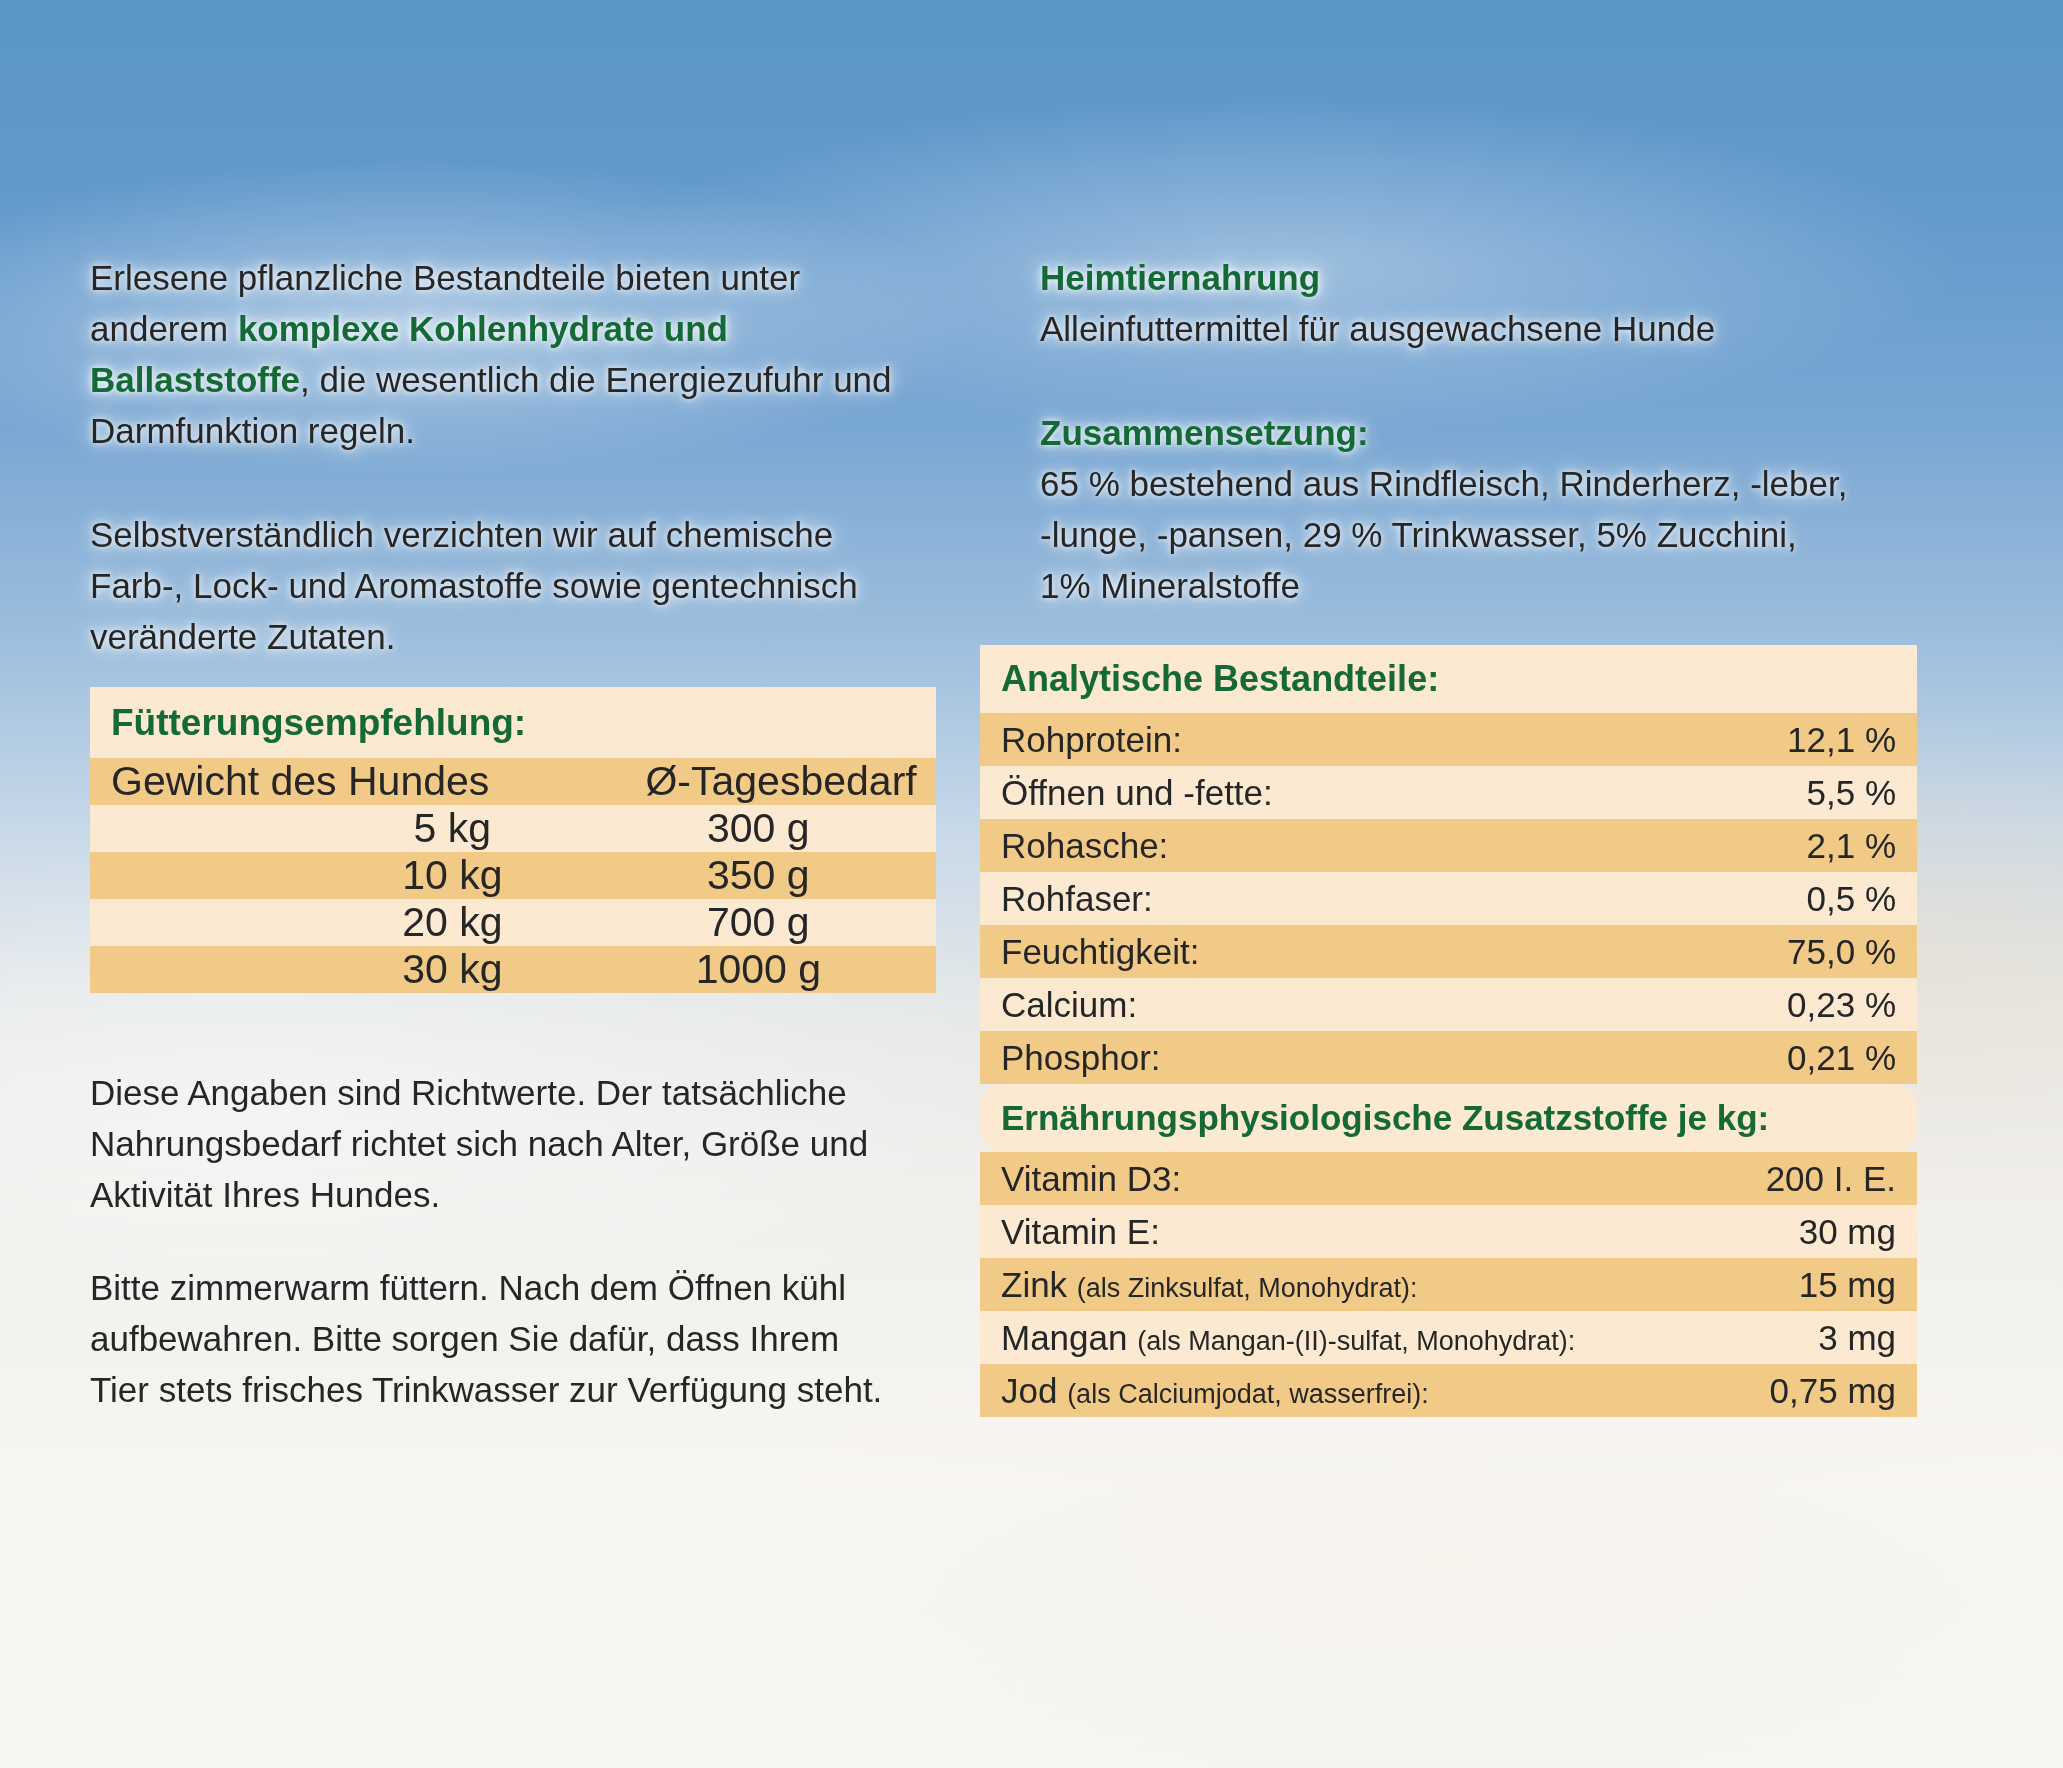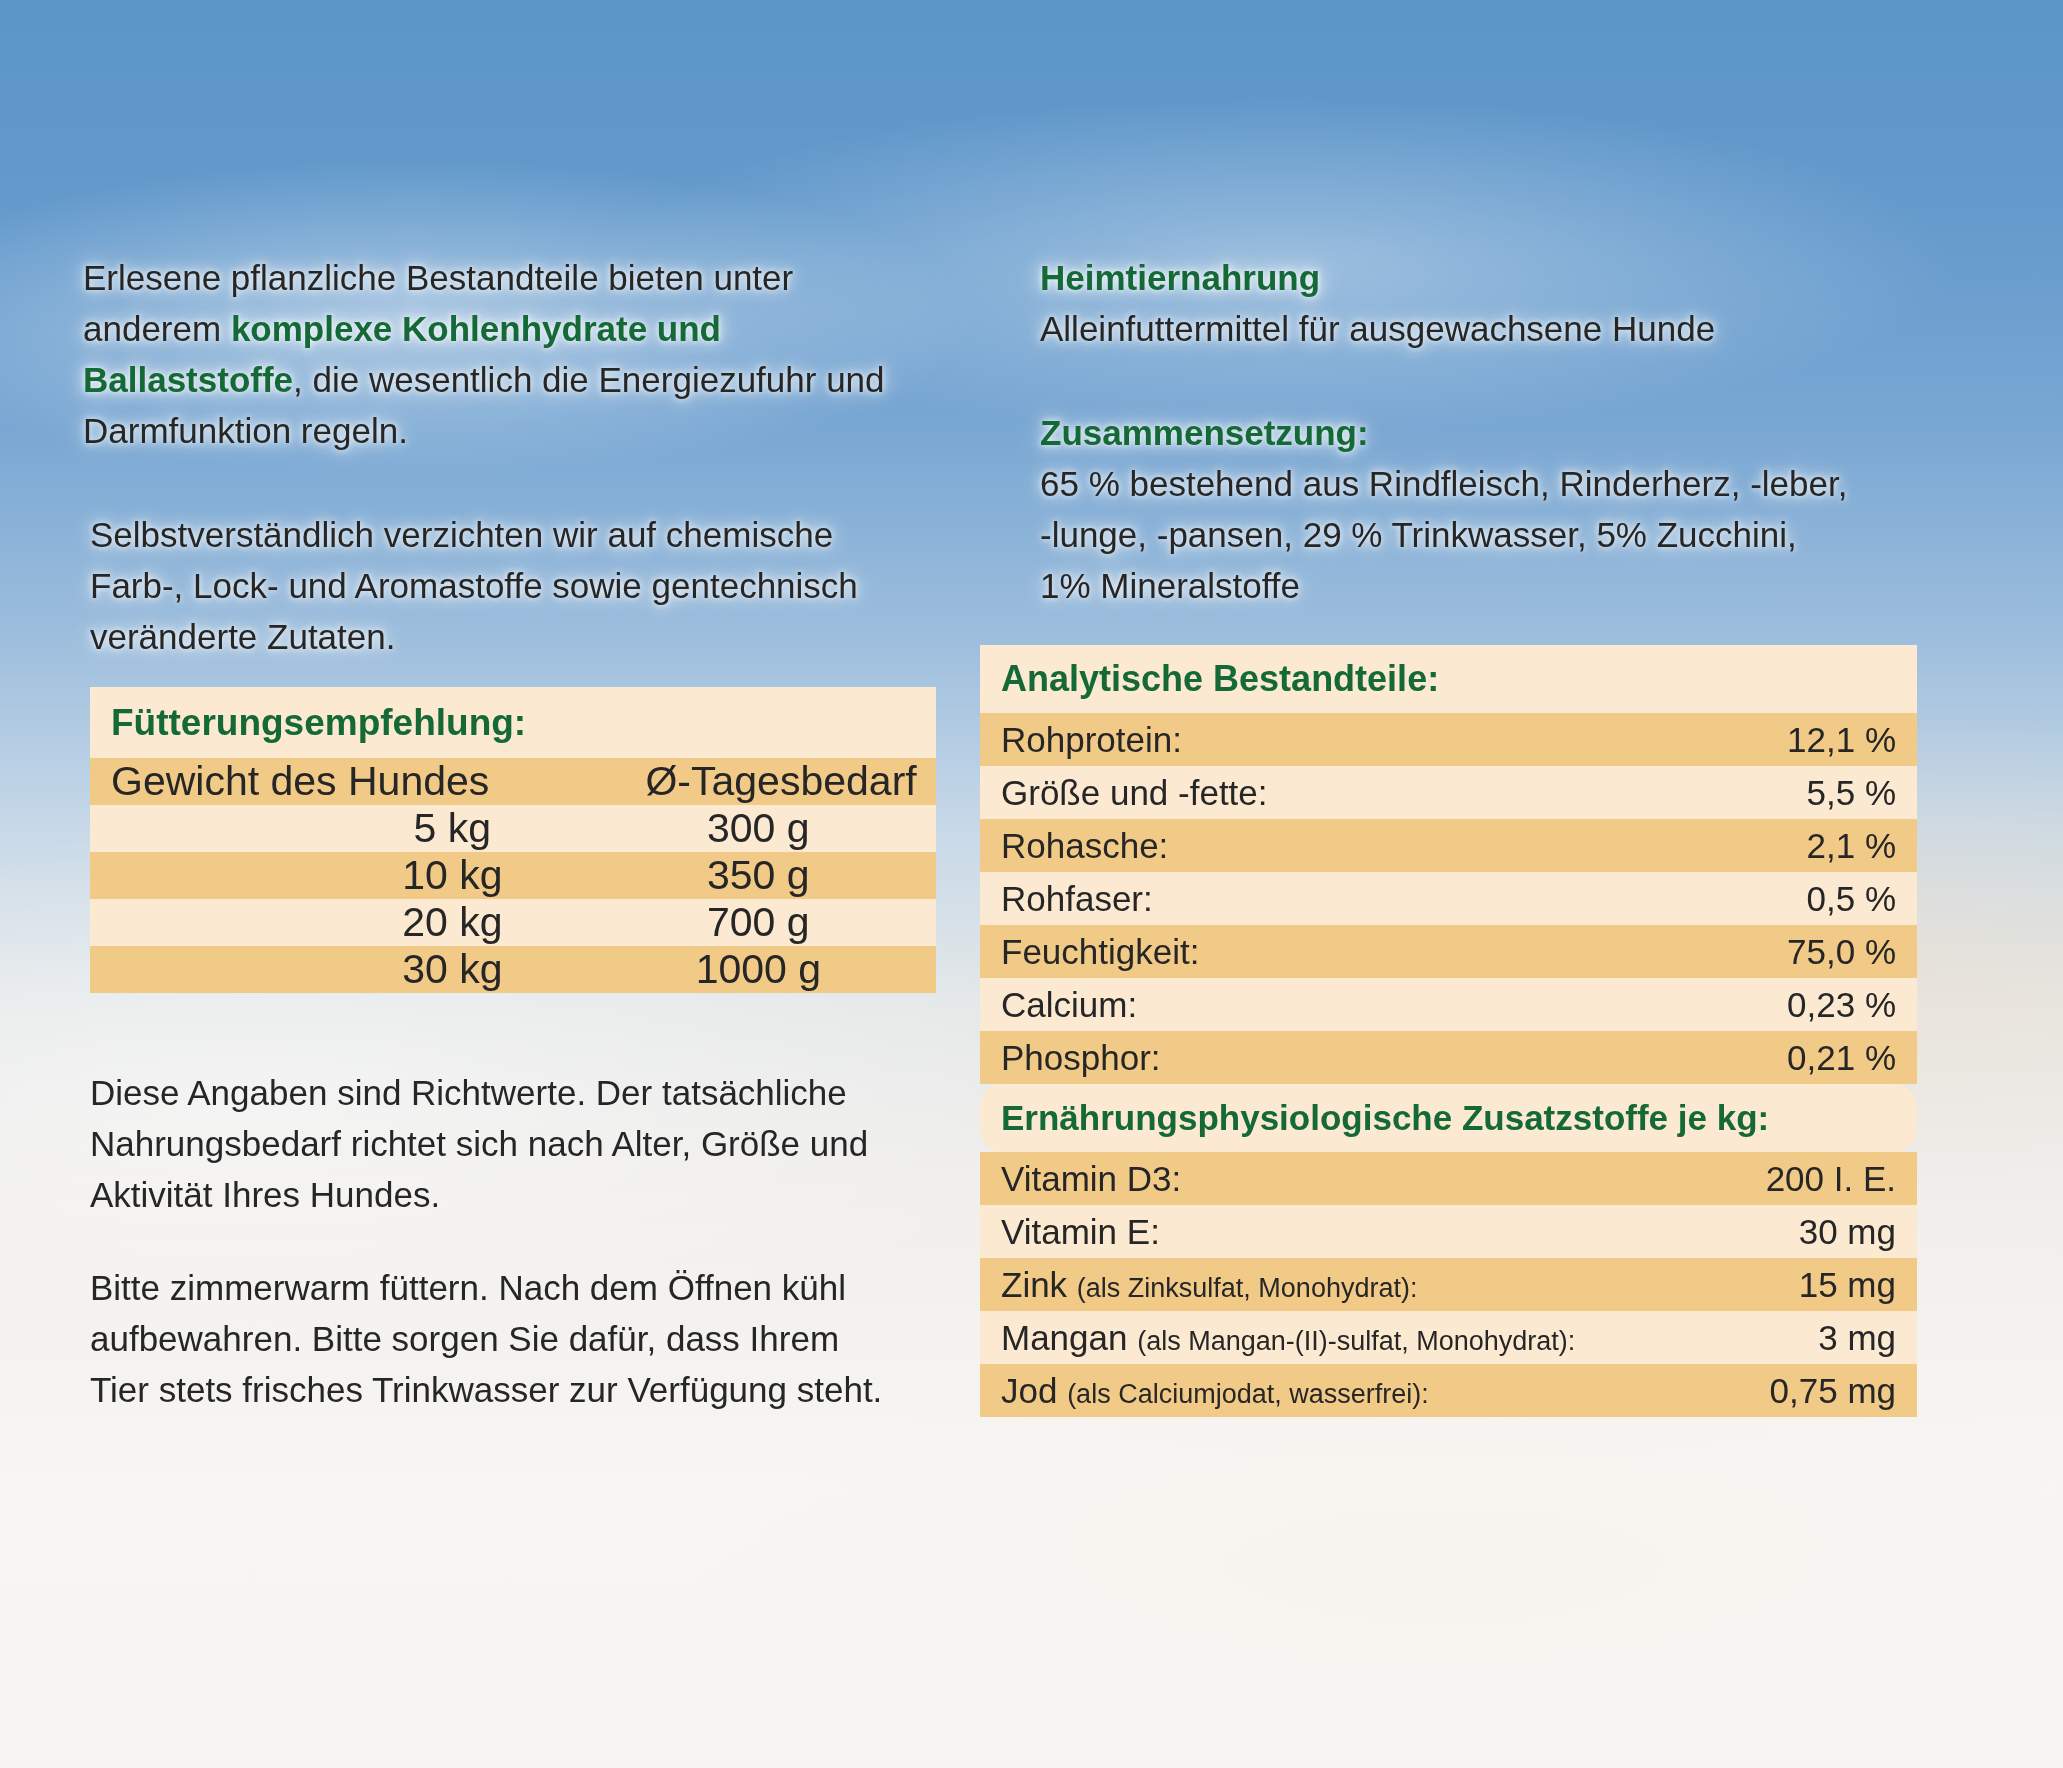--- a/index.html
+++ b/index.html
@@ -63,21 +63,21 @@
     display:flex; justify-content:space-between; align-items:center;
     height:53px; padding:0 21px; box-sizing:border-box;
     font-size:35px;
     text-align:right;
   }
   .a-label { white-space:nowrap; }
   .qual { font-size:27px; margin-left:9.7px; }
   .a-value { white-space:nowrap; }
 
   
-  .para1 { left:83px; top:252px;  width:806px; }
+  .para1 { left:90px; top:252px;  width:806px; }
   .para2 { left:90px; top:509px;  width:806px; }
   .para3 { left:90px; top:1067px; width:816px; }
   .para4 { left:90px; top:1262px; width:816px; }
   .rhead { left:1040px; top:252px; width:975px; }
   .rcomp { left:1040px; top:407px; width:975px; }
 </style>
 </head>
 <body>
 
 <div class="canvas">
@@ -130,21 +130,21 @@
   </div>
 
   <div class="blk atable">
     <div class="a-title">Analytische Bestandteile:</div>
 
     <div class="a-row bg-tan">
       <div class="a-label">Rohprotein:</div>
       <div class="a-value">12,1 %</div>
     </div>
     <div class="a-row bg-cream">
-      <div class="a-label">Größe und -fette:</div>
+      <div class="a-label">Öffnen und -fette:</div>
       <div class="a-value">5,5 %</div>
     </div>
     <div class="a-row bg-tan">
       <div class="a-label">Rohasche:</div>
       <div class="a-value">2,1 %</div>
     </div>
     <div class="a-row bg-cream">
       <div class="a-label">Rohfaser:</div>
       <div class="a-value">0,5 %</div>
     </div>

